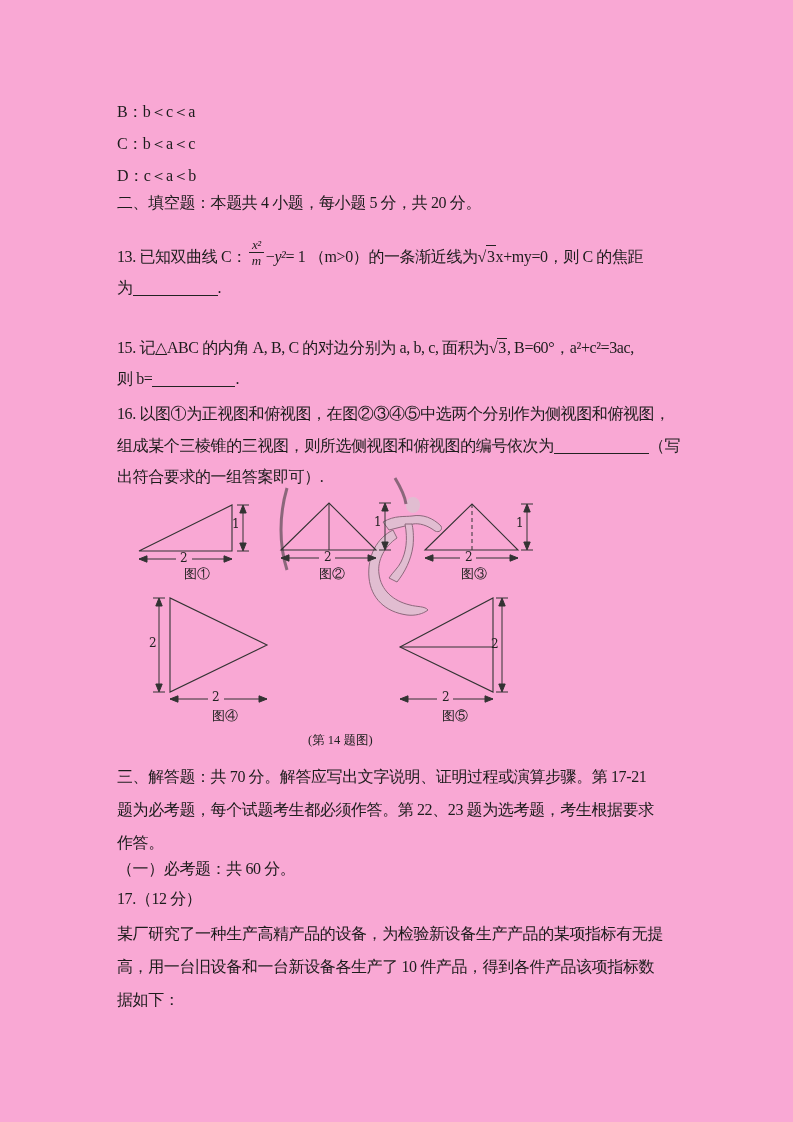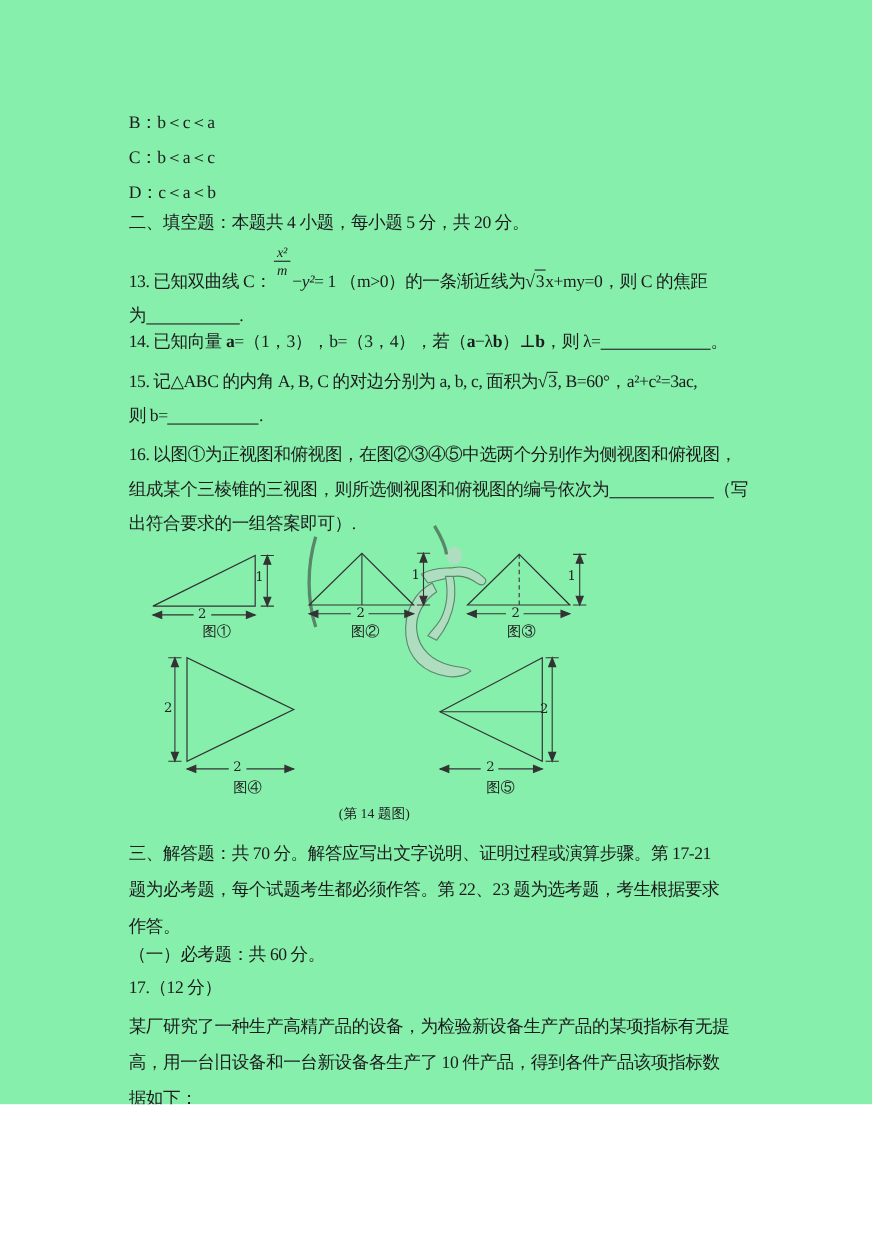--- a/index.html
+++ b/index.html
@@ -1,27 +1,27 @@
 <!DOCTYPE html>
 <html><head>
 <meta charset="utf-8">
 <style>
   html,body{margin:0;padding:0;background:#ffffff;}
   .page{
-    position:relative;width:793px;height:1004px;background:#86efac;overflow:hidden;
+    position:relative;width:793px;height:1122px;background:#f9a8d4;overflow:hidden;
     font-family:"Liberation Serif","DejaVu Serif",serif;color:#1c1c1c;
   }
   .line{
     position:absolute;left:117px;white-space:nowrap;font-size:16px;line-height:22px;
     letter-spacing:-0.4px;
   }
   .bold{font-weight:bold;}
   .blank{display:inline-block;border-bottom:1.4px solid #222;height:1.0em;vertical-align:-3px;}
   .blank-85{width:85px}.blank-100{width:100px}.blank-83{width:83px}.blank-95{width:95px}
-  .frac{display:inline-block;vertical-align:middle;text-align:center;font-style:italic;margin:15px 2px;}
+  .frac{display:inline-block;vertical-align:middle;text-align:center;font-style:italic;margin:0 2px;}
   .frac .num{display:block;font-size:13px;line-height:15px;border-bottom:1.2px solid #222;padding:0 3px;}
   .frac .den{display:block;font-size:13px;line-height:15px;}
   .sqrt{font-style:normal;}
   .sqrt-arg{border-top:1.3px solid #222;padding:0 1px;}
   .tall{display:flex;align-items:flex-end;height:46px;}
   .fig{position:absolute;}
   .fig svg{position:absolute;left:0;top:0;}
   .dim{position:absolute;font-size:12px;line-height:12px;font-family:"DejaVu Serif",serif;color:#222;}
   .figcap{position:absolute;font-size:13px;line-height:16px;white-space:nowrap;color:#222;}
   .groupcap{position:absolute;font-size:12.5px;line-height:16px;white-space:nowrap;color:#222;}
@@ -60,23 +60,20 @@
     <span style="font-style:italic">y²</span>
     <span> = 1 （m&gt;0）的一条渐近线为</span>
     <span class="sqrt">√</span>
       <span class="sqrt-arg">3</span>
     <span>x+my=0，则 C 的焦距</span>
   </div>
   <div class="line" style="top:277px">
     <span>为</span><span class="blank blank-85"></span><span>.</span>
   </div>
 
-  <div class="line" style="top:300px">
-    <span>14. 已知向量 </span><span class="bold">a</span><span>=（1，3），b=（3，4），若（</span><span class="bold">a</span><span>−λ</span><span class="bold">b</span><span>）⊥</span><span class="bold">b</span><span>，则 λ=</span><span class="blank blank-100"></span><span>。</span>
-  </div>
 
   <div class="line" style="top:337px">
     <span>15. 记△ABC 的内角 A, B, C 的对边分别为 a, b, c, 面积为</span><span class="sqrt">√</span><span class="sqrt-arg">3</span><span>, B=60°，a²+c²=3ac,</span>
   </div>
   <div class="line" style="top:368px">
     <span>则 b=</span><span class="blank blank-83"></span><span>.</span>
   </div>
 
   <div class="line" style="top:403px">16. 以图①为正视图和俯视图，在图②③④⑤中选两个分别作为侧视图和俯视图，</div>
   <div class="line" style="top:435px">

